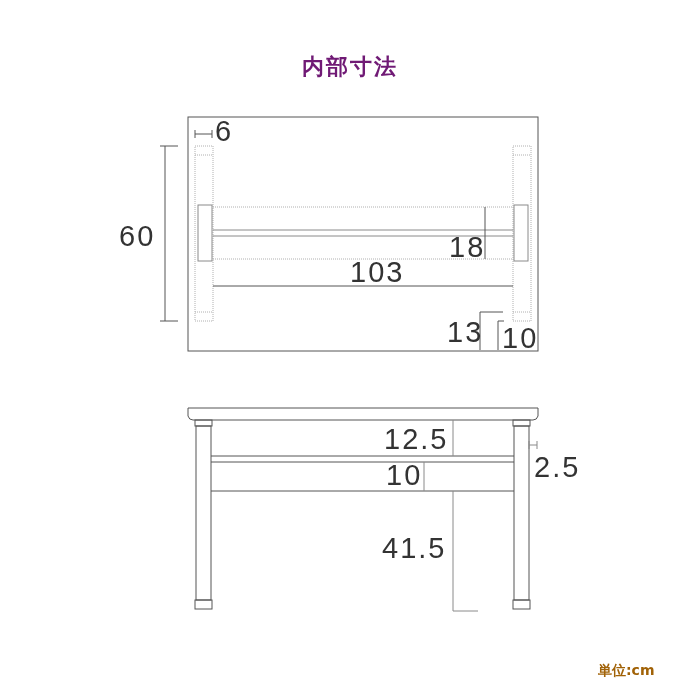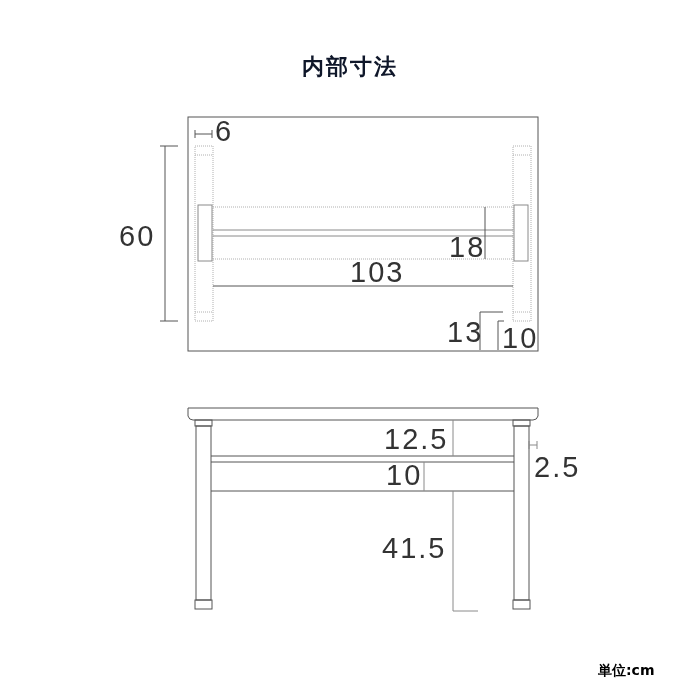--- a/index.html
+++ b/index.html
@@ -1,20 +1,20 @@
 <!DOCTYPE html>
 <html><head>
 <meta charset="utf-8">
 <style>
   html, body { margin: 0; padding: 0; background: #ffffff; }
   body { width: 700px; height: 700px; position: relative; overflow: hidden;
          font-family: "DejaVu Sans", sans-serif; color: #3c3c3c; }
   .title { position: absolute; top: 52px; left: 0; width: 700px; text-align: center;
-           font-size: 22px; font-weight: bold; letter-spacing: 2px; color: #0f172a; }
-  .unit { position: absolute; left: 598px; top: 662px; font-size: 14px; font-weight: bold; color: #000000; }
+           font-size: 22px; font-weight: bold; letter-spacing: 2px; color: #701a75; }
+  .unit { position: absolute; left: 598px; top: 662px; font-size: 14px; font-weight: bold; color: #a16207; }
   svg { position: absolute; left: 0; top: 0; }
   .dim { font-family: "Liberation Sans", sans-serif; font-size: 29px; fill: #333333; letter-spacing: 2px; }
   .ln { stroke: #555; stroke-width: 1; fill: none; }
   .thin { stroke: #8a8a8a; stroke-width: 1; fill: none; }
   .dot { stroke: #b0b0b0; stroke-width: 1; stroke-dasharray: 1 1; fill: none; }
 </style>
 </head>
 <body>
 
 <div class="title">内部寸法</div>

